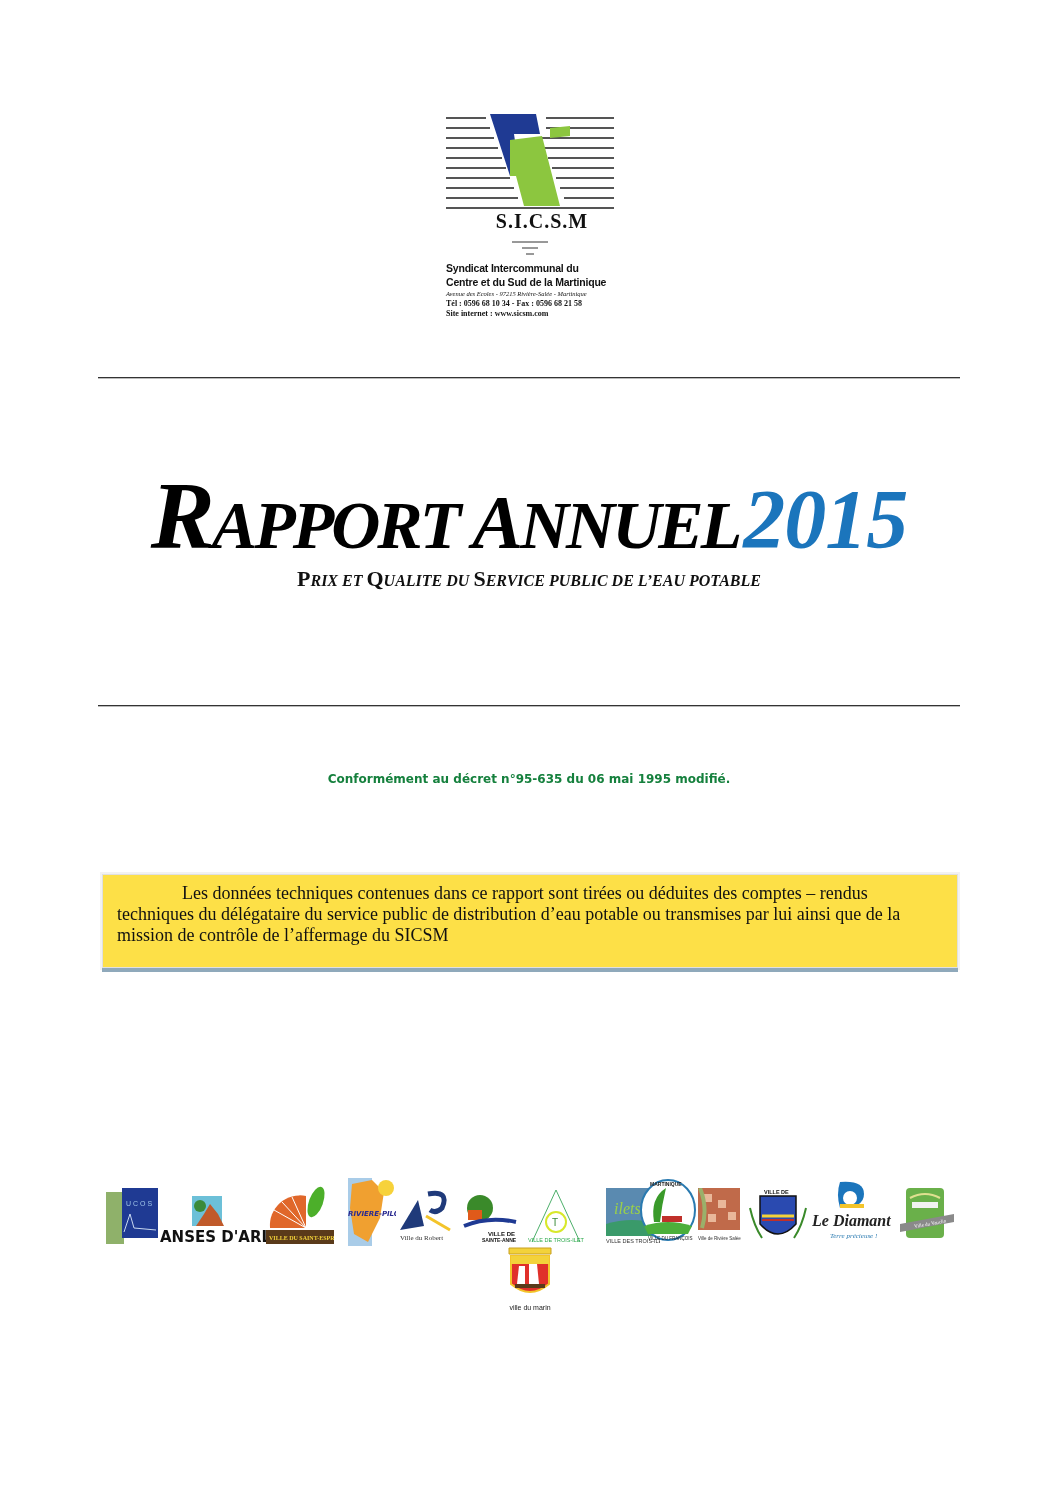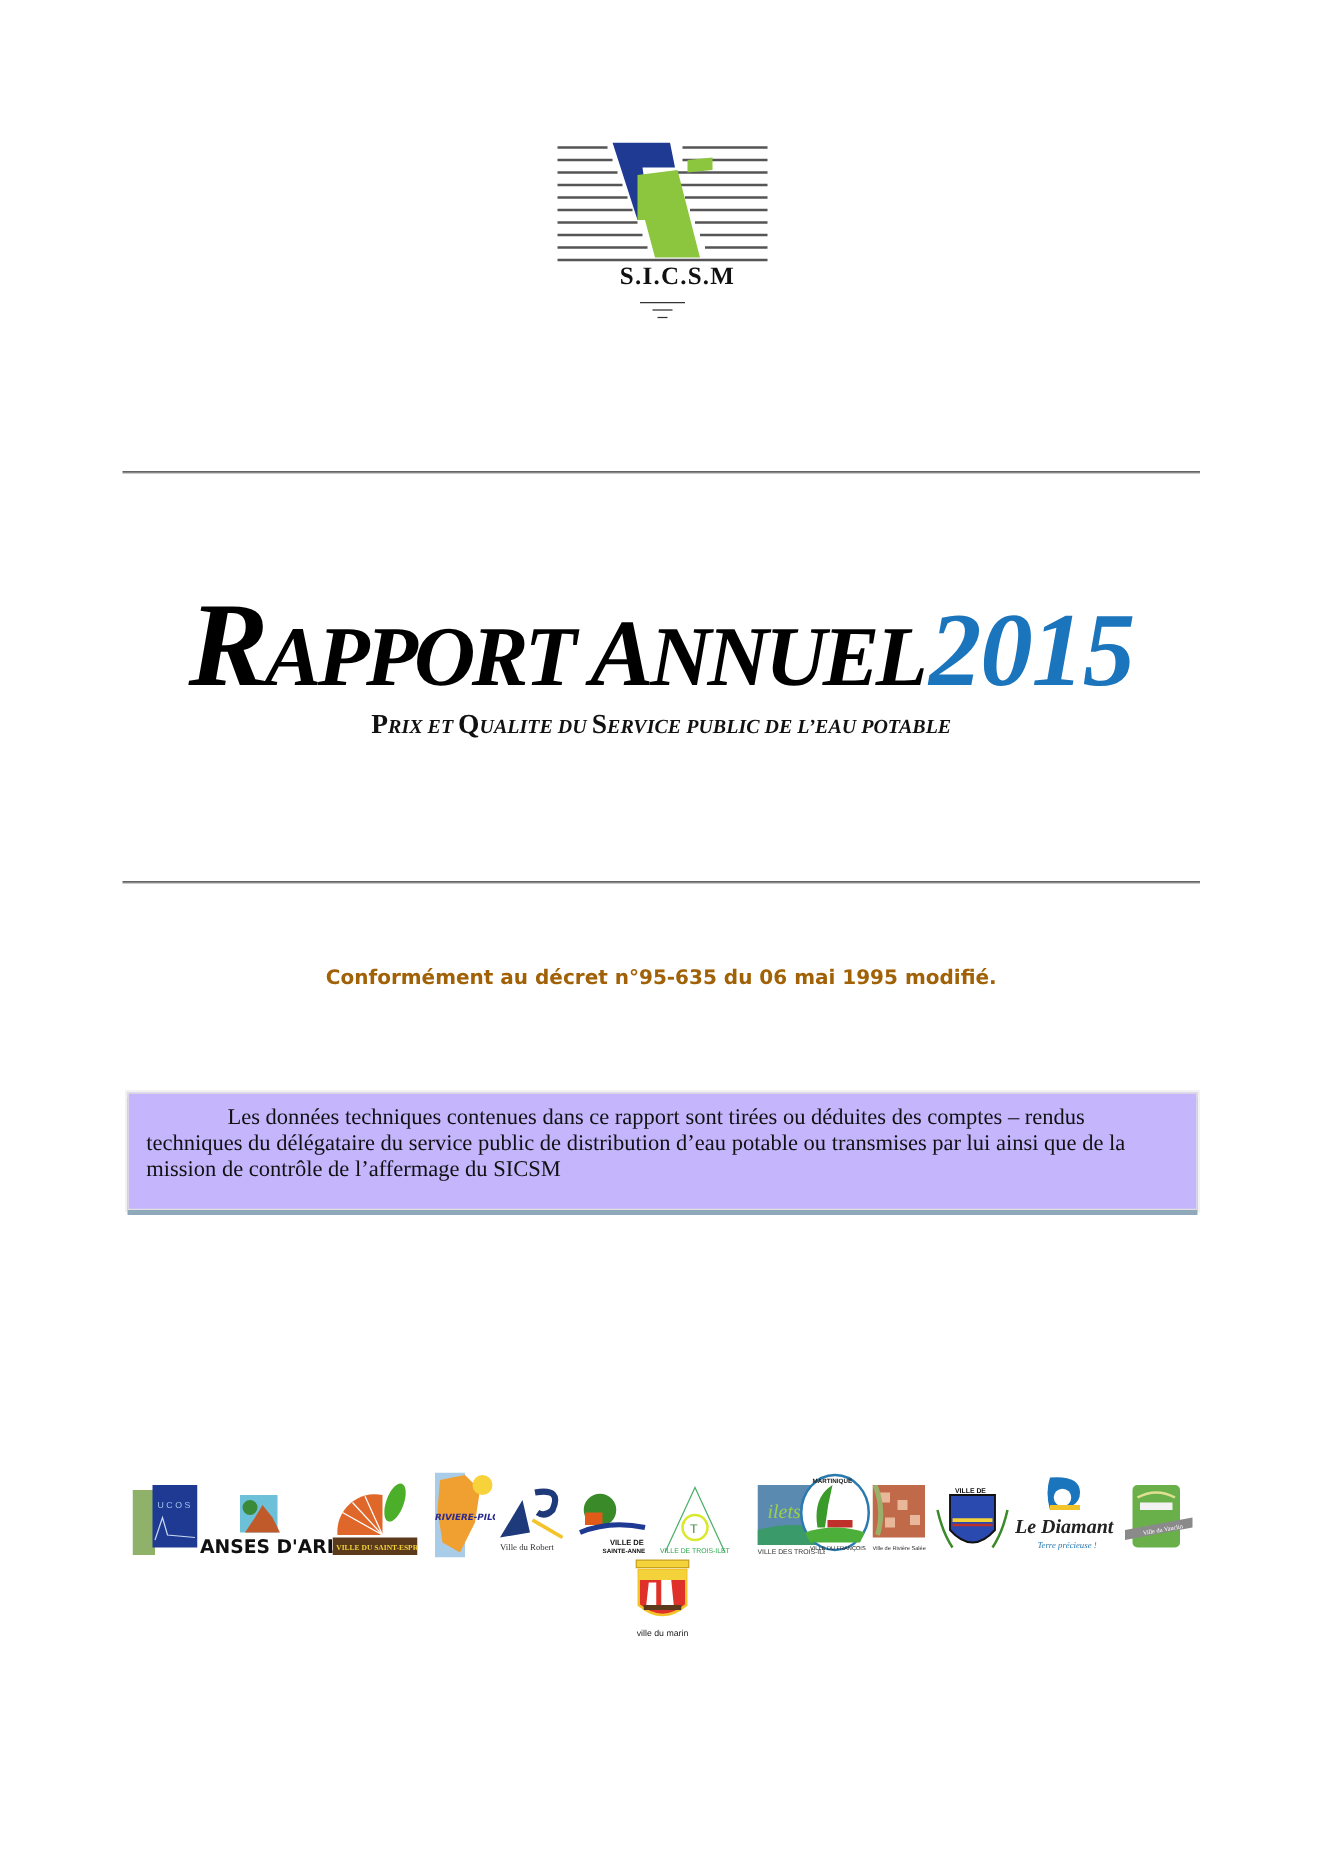--- a/index.html
+++ b/index.html
@@ -20,23 +20,23 @@
 
   .title { position: absolute; left: 0; top: 468px; width: 1058px; text-align: center; font-family: "Liberation Serif", serif; font-weight: bold; white-space: nowrap; font-style: italic; }
   .title .big { font-size: 96px; line-height: 96px; letter-spacing: -3px; }
   .title .sc { font-size: 68px; letter-spacing: -3px; }
   .title .year { color: #1b75bc; font-size: 84px; letter-spacing: -1px; }
 
   .subtitle { position: absolute; left: 0; top: 566px; width: 1058px; text-align: center; font-family: "Liberation Serif", serif; font-weight: bold; white-space: nowrap; color: #111; }
   .subtitle .cap { font-size: 22px; }
   .subtitle .smc { font-size: 16px; font-style: italic; }
 
-  .decree { position: absolute; left: 0; top: 772px; width: 1058px; text-align: center; font-family: "DejaVu Sans", sans-serif; font-weight: bold; font-size: 16px; color: #a16207; }
-
-  .infobox { position: absolute; left: 102px; top: 874px; width: 856px; height: 94px; background: #c4b5fd; border: 1px solid #e0e0e0; box-shadow: 0 4px 0 #8fa9bb, 0 0 0 2px #f2f2f2; box-sizing: border-box; padding: 8px 10px 0 14px; }
+  .decree { position: absolute; left: 0; top: 772px; width: 1058px; text-align: center; font-family: "DejaVu Sans", sans-serif; font-weight: bold; font-size: 12px; color: #15803d; }
+
+  .infobox { position: absolute; left: 102px; top: 874px; width: 856px; height: 94px; background: #fde047; border: 1px solid #e0e0e0; box-shadow: 0 4px 0 #8fa9bb, 0 0 0 2px #f2f2f2; box-sizing: border-box; padding: 8px 10px 0 14px; }
   .infobox p { margin: 0; font-family: "Liberation Serif", serif; font-size: 18px; line-height: 21px; color: #111; text-indent: 65px; }
 
   
   .communes { position: absolute; left: 106px; top: 1178px; width: 852px; height: 70px; }
   .commune { position: absolute; top: 0; }
   .commune svg { display: block; }
   .marin { position: absolute; left: 503px; top: 1244px; width: 54px; height: 70px; }
   .marin-label { position: absolute; left: 0; top: 60px; width: 54px; text-align: center; font-family: "Liberation Sans", sans-serif; font-size: 7px; color: #222; }
 </style>
 </head>
@@ -68,20 +68,27 @@
     <polygon points="46,0 92,0 96,20 70,20 76,62 66,62" fill="#1f3a93"></polygon>
     <polygon points="66,26 98,22 116,92 80,92 72,62 66,62" fill="#8cc63f"></polygon>
     <polygon points="106,14 126,12 126,22 106,24" fill="#8cc63f"></polygon>
   </svg>
   <div class="logo-name">S.I.C.S.M</div>
   <svg width="172" height="24" viewBox="0 0 172 24" style="position:absolute;left:0;top:122px;">
     <line x1="68" y1="6" x2="104" y2="6" stroke="#333" stroke-width="1"></line>
     <line x1="78" y1="12" x2="94" y2="12" stroke="#333" stroke-width="1"></line>
     <line x1="82" y1="18" x2="90" y2="18" stroke="#333" stroke-width="1"></line>
   </svg>
+  <div class="logo-sub">
+    <div class="l1">Syndicat Intercommunal du</div>
+    <div class="l2">Centre et du Sud de la Martinique</div>
+    <div class="l3">Avenue des Ecoles - 97215 Rivière-Salée - Martinique</div>
+    <div class="l4">Tél : 0596 68 10 34 - Fax : 0596 68 21 58</div>
+    <div class="l5">Site internet : www.sicsm.com</div>
+  </div>
 </div>
 
 <div class="rule r1"></div>
 
 <div class="title">
   <span class="big">R</span><span class="sc">APPORT </span><span class="big" style="font-size:76px;">A</span><span class="sc">NNUEL</span>
   <span class="year">2015</span>
 </div>
 
 <div class="subtitle">

